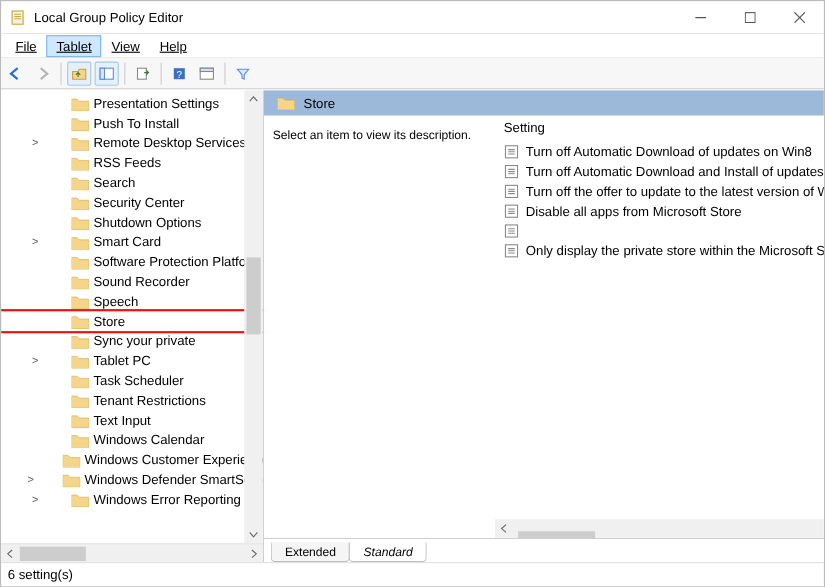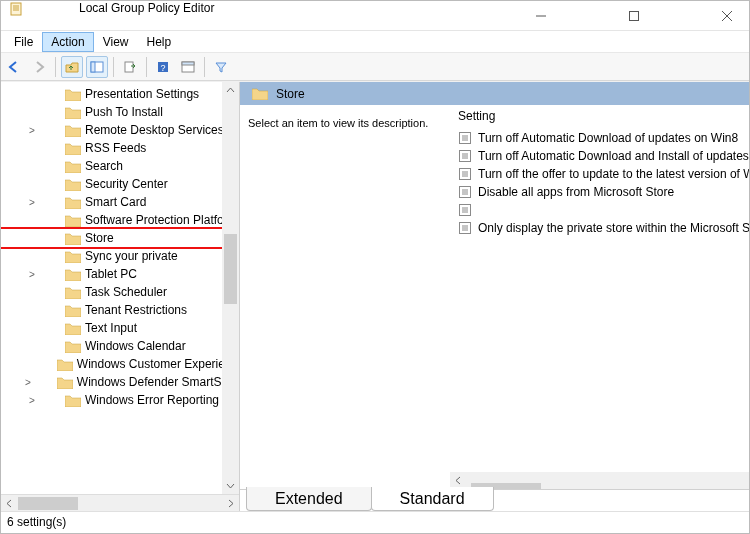--- a/index.html
+++ b/index.html
@@ -1,26 +1,26 @@
 <!DOCTYPE html>
 <html><head>
 <meta charset="utf-8">
 <style>
   * { box-sizing: border-box; }
   html, body { margin:0; padding:0; font-family: "Segoe UI", Tahoma, sans-serif; font-size:12px; background:#fff; color:#000; }
   .window { width:750px; height:534px; border:1px solid #bbb; display:flex; flex-direction:column; overflow:hidden; }
   
-  .titlebar { height:30px; display:flex; align-items:flex-start; padding:0 0 0 8px; border-bottom:1px solid #e5e5e5;gap:48px;}
+  .titlebar { height:30px; display:flex; align-items:center; padding:0 0 0 8px; border-bottom:1px solid #e5e5e5;}
   .titlebar .appicon { width:16px; height:16px; margin-right:6px; }
   .title { flex:0 0 auto; }
   .titlebar .spacer { flex:1; }
   .winbtn { width:45px; height:29px; display:flex; align-items:center; justify-content:center; }
   .winbtn svg { width:10px; height:10px; }
   
-  .menubar { height:22px; display:flex; align-items:flex-end; padding:0 4px; border-bottom:1px solid #e8e8e8;}
+  .menubar { height:22px; display:flex; align-items:flex-end; padding:0 4px; border-bottom:1px solid #e8e8e8;text-decoration:underline;}
   .menuitem { padding:3px 9px; font-size:12px; }
   .menuitem.selected { background:#cde8ff; border:1px solid #7eb4ea; padding:2px 8px; }
   
   .toolbar { height:28px; display:flex; align-items:center; padding:0 2px; gap:3px; border-bottom:1px solid #d8d8d8; background:#f7f7f7;}
   .tbtn { width:22px; height:22px; display:flex; align-items:center; justify-content:center; border:1px solid transparent; border-radius:2px;}
   .tbtn.active { border:1px solid #a5c7e6; background:#e4f1fb;}
   .tsep { width:1px; height:20px; background:#ccc; margin:0 2px;}
   
   .body { flex:1; display:flex; overflow:hidden; background:#fff; border-top:1px solid #f0f0f0;}
   .treepane { width:239px; border-right:1px solid #d0d0d0; display:flex; flex-direction:column; }
@@ -49,22 +49,22 @@
   .rright { flex:1; display:flex; flex-direction:column; border-left:0px solid #eee;}
   .colhead { height:22px; display:flex; align-items:center; padding-left:8px; font-size:12px; border-bottom:0; }
   .settings { flex:1; padding:2px 0; overflow:hidden;}
   .srow { display:flex; align-items:center; height:18px; padding-left:8px; white-space:nowrap; font-size:12px;}
   .srow .sicon { width:14px; height:14px; margin-right:6px; flex:0 0 auto;}
   .rhscroll { height:17px; background:#f0f0f0; display:flex; align-items:center; }
   .rhscroll .btn { width:17px; height:17px; display:flex; align-items:center; justify-content:center;}
   .rhscroll .track { flex:1; position:relative;}
   .rhscroll .thumb { position:absolute; left:4px; top:2px; width:70px; height:13px; background:#cdcdcd;}
   .tabs { height:22px; display:flex; align-items:flex-end; padding-left:6px; border-top:1px solid #d0d0d0; background:#fff;}
-  .tab { position:relative; padding:3px 28px 2px; font-size:16px; border:1px solid #bdbdbd; border-top:none; background:#f5f5f5; border-radius:0 0 4px 4px; margin-right:-1px;}
-  .tab.active { background:#fff; border-bottom:1px solid #bdbdbd; z-index:1;}
+  .tab { position:relative; padding:3px 12px 2px; font-size:11px; border:1px solid #bdbdbd; border-top:none; background:#f5f5f5; border-radius:0 0 4px 4px; margin-right:-1px;}
+  .tab.active { background:#fff; border-bottom:1px solid #bdbdbd; z-index:1;font-style:italic;}
   .status { height:22px; border-top:1px solid #e0e0e0; padding:3px 6px; font-size:12px;}
   
   .fld path { fill:#f4d58a; stroke:#c9a23e; stroke-width:0.5;}
   .sicon rect { fill:none; stroke:#8a8a8a;}
   .sicon line { stroke:#8a8a8a;}
 </style>
 </head>
 <body>
 
 <div class="window">
@@ -91,21 +91,21 @@
     <div class="winbtn">
         <svg viewBox="0 0 10 10">
           <line x1="0" y1="0" x2="10" y2="10" stroke="#555"></line>
           <line x1="10" y1="0" x2="0" y2="10" stroke="#555"></line>
         </svg>
       </div>
   </div>
 
   <div class="menubar">
     <div class="menuitem">File</div>
-    <div class="menuitem selected">Action</div>
+    <div class="menuitem selected">Tablet</div>
     <div class="menuitem">View</div>
     <div class="menuitem">Help</div>
   </div>
 
   <div class="toolbar">
     <div class="tbtn">
         <svg width="14" height="14" viewBox="0 0 14 14">
           <path d="M9 2 L3 7 L9 12" fill="none" stroke="#2b6cd4" stroke-width="2"></path>
         </svg>
       </div>
@@ -195,32 +195,53 @@
               <span class="nodetext">Search</span>
             </div>
             <div class="node">
               <span class="exp hidden">&gt;</span>
               <svg class="fld" viewBox="0 0 16 13">
                 <path d="M0 2h5l2 2h9v9H0z"></path>
               </svg>
               <span class="nodetext">Security Center</span>
             </div>
             <div class="node">
+              <span class="exp hidden">&gt;</span>
+              <svg class="fld" viewBox="0 0 16 13">
+                <path d="M0 2h5l2 2h9v9H0z"></path>
+              </svg>
+              <span class="nodetext">Shutdown Options</span>
+            </div>
+            <div class="node">
               <span class="exp">&gt;</span>
               <svg class="fld" viewBox="0 0 16 13">
                 <path d="M0 2h5l2 2h9v9H0z"></path>
               </svg>
               <span class="nodetext">Smart Card</span>
             </div>
             <div class="node">
               <span class="exp hidden">&gt;</span>
               <svg class="fld" viewBox="0 0 16 13">
                 <path d="M0 2h5l2 2h9v9H0z"></path>
               </svg>
               <span class="nodetext">Software Protection Platform</span>
+            </div>
+            <div class="node">
+              <span class="exp hidden">&gt;</span>
+              <svg class="fld" viewBox="0 0 16 13">
+                <path d="M0 2h5l2 2h9v9H0z"></path>
+              </svg>
+              <span class="nodetext">Sound Recorder</span>
+            </div>
+            <div class="node">
+              <span class="exp hidden">&gt;</span>
+              <svg class="fld" viewBox="0 0 16 13">
+                <path d="M0 2h5l2 2h9v9H0z"></path>
+              </svg>
+              <span class="nodetext">Speech</span>
             </div>
             <div class="node highlight">
               <span class="exp hidden">&gt;</span>
               <svg class="fld" viewBox="0 0 16 13">
                 <path d="M0 2h5l2 2h9v9H0z"></path>
               </svg>
               <span class="nodetext">Store</span>
             </div>
             <div class="node">
               <span class="exp hidden">&gt;</span>

